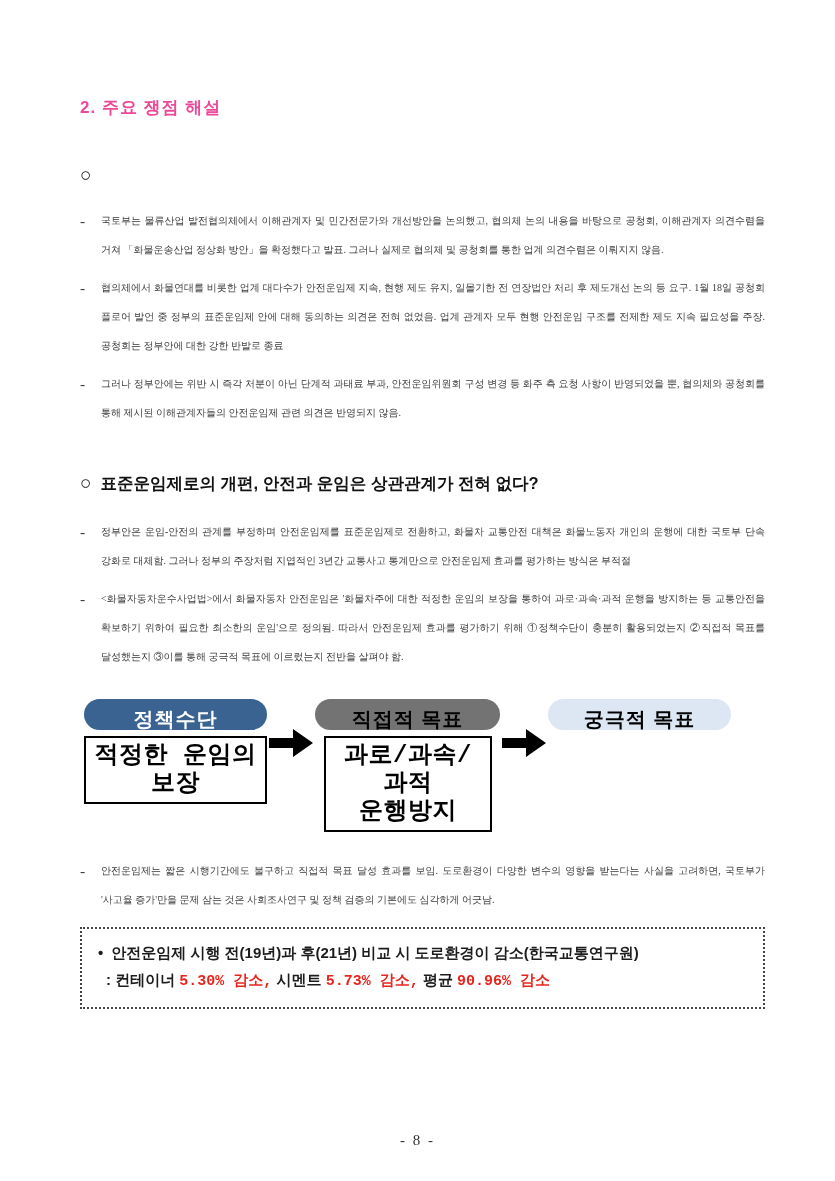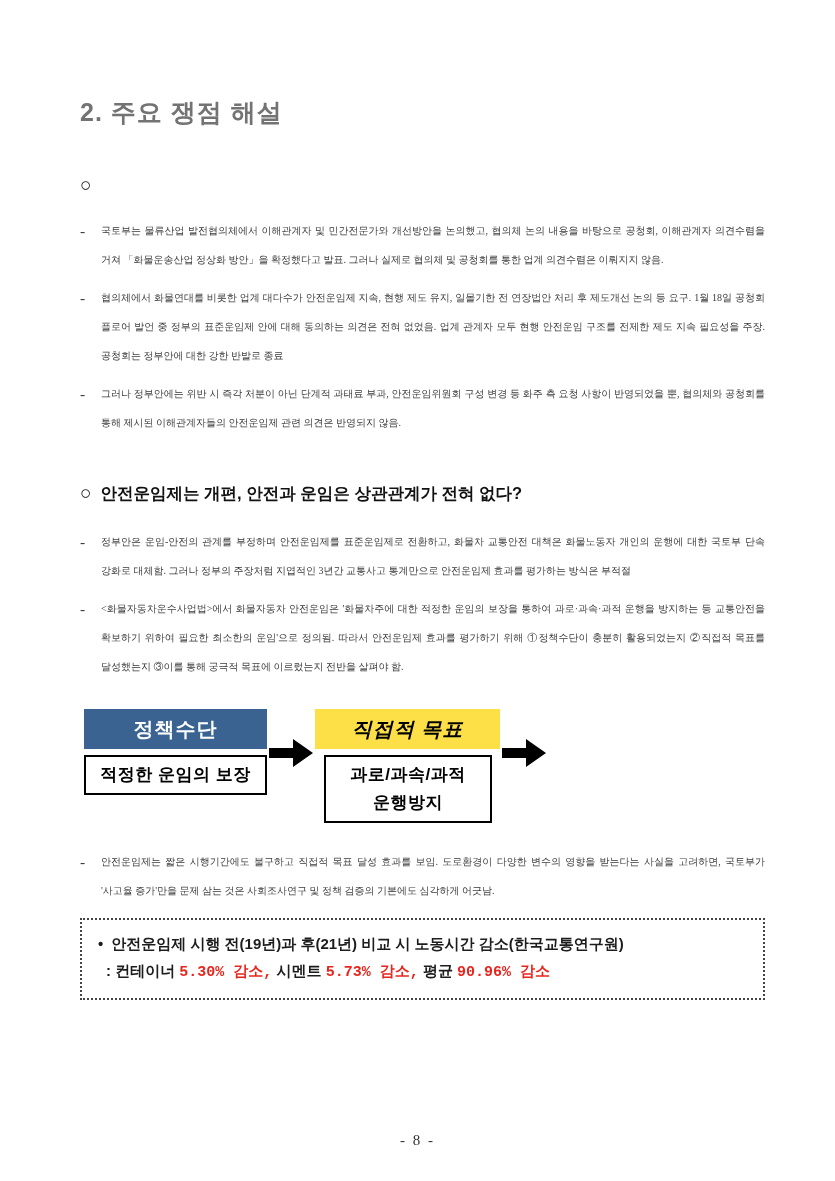--- a/index.html
+++ b/index.html
@@ -13,23 +13,23 @@
   }
   .page {
     width: 835px;
     height: 1181px;
     padding: 96px 70px 0 80px;
     position: relative;
   }
   .doc-title {
     font-family: "Liberation Sans", sans-serif;
     font-weight: 800;
-    font-size: 25px;
+    font-size: 17px;
     letter-spacing: 1px;
-    color: #737373;
+    color: #ec4899;
   }
   .section { margin-top: 46px; }
   .section-heading {
     display: flex;
     align-items: baseline;
     font-family: "Liberation Sans", sans-serif;
     font-weight: 700;
     font-size: 16.5px;
     color: #111111;
     margin-bottom: 22px;
@@ -64,42 +64,43 @@
     margin: 28px 0 24px 4px;
     display: flex;
     align-items: flex-start;
   }
   .flow-step { display: flex; flex-direction: column; }
   .flow-step .step-header {
     font-family: "Liberation Sans", sans-serif;
     font-weight: 800;
     font-size: 20px;
     text-align: center;
-    height: 40px;
+    height: 31px;
     line-height: 40px;
     letter-spacing: 1px;
+    border-radius: 18px;
   }
   .flow-step .step-content {
-    font-family: Liberation Sans, sans-serif;
+    font-family: Liberation Mono, monospace;
     font-weight: 800;
-    font-size: 17px;
+    font-size: 24px;
     text-align: center;
     border: 2.5px solid #000000;
     background: #ffffff;
     color: #000000;
     margin-top: 6px;
     padding: 4px 6px;
     line-height: 28px;
     white-space: pre-line;
     letter-spacing: 0.5px;
   }
   .step-1 { width: 183px; }
   .step-1 .step-header { background: #3a6391; color: #ffffff; }
   .step-2 { width: 185px; }
-  .step-2 .step-header { background: #fde047; color: #000000; font-style: italic; }
+  .step-2 .step-header { background: #737373; color: #000000; }
   .step-2 .step-content { width: 168px; margin-left: auto; margin-right: auto; padding-left: 7px; }
   .step-3 { width: 183px; }
   .step-3 .step-header { background: #dde7f3; color: #000000; }
   .flow-arrow {
     flex: 0 0 48px;
     display: flex;
     justify-content: center;
     margin-top: 26px;
   }
   
@@ -149,21 +150,21 @@
     </div>
     <div class="para">
       <span class="para-dash">-</span>
       <div class="para-text">그러나 정부안에는 위반 시 즉각 처분이 아닌 단계적 과태료 부과, 안전운임위원회 구성 변경 등 화주 측 요청 사항이 반영되었을 뿐, 협의체와 공청회를 통해 제시된 이해관계자들의 안전운임제 관련 의견은 반영되지 않음.</div>
     </div>
   </div>
 
   <div class="section">
     <div class="section-heading">
       <span class="section-marker">○</span>
-      <span>안전운임제는 개편, 안전과 운임은 상관관계가 전혀 없다?</span>
+      <span>표준운임제로의 개편, 안전과 운임은 상관관계가 전혀 없다?</span>
     </div>
     <div class="para">
       <span class="para-dash">-</span>
       <div class="para-text">정부안은 운임-안전의 관계를 부정하며 안전운임제를 표준운임제로 전환하고, 화물차 교통안전 대책은 화물노동자 개인의 운행에 대한 국토부 단속 강화로 대체함. 그러나 정부의 주장처럼 지엽적인 3년간 교통사고 통계만으로 안전운임제 효과를 평가하는 방식은 부적절</div>
     </div>
     <div class="para">
       <span class="para-dash">-</span>
       <div class="para-text">&lt;화물자동차운수사업법&gt;에서 화물자동차 안전운임은 '화물차주에 대한 적정한 운임의 보장을 통하여 과로·과속·과적 운행을 방지하는 등 교통안전을 확보하기 위하여 필요한 최소한의 운임'으로 정의됨. 따라서 안전운임제 효과를 평가하기 위해 ①정책수단이 충분히 활용되었는지 ②직접적 목표를 달성했는지 ③이를 통해 궁극적 목표에 이르렀는지 전반을 살펴야 함.</div>
     </div>
 
@@ -181,32 +182,33 @@
         <div class="step-header">직접적 목표</div>
         <div class="step-content">과로/과속/과적
 운행방지</div>
       </div>
       <div class="flow-arrow">
         <svg width="48" height="36" viewBox="0 0 48 36" aria-hidden="true">
           <path d="M2 13 H26 V4 L46 18 L26 32 V23 H2 Z" fill="#000000"></path>
         </svg>
       </div>
       <div class="flow-step step-3">
+        <div class="step-header">궁극적 목표</div>
       </div>
     </div>
 
     <div class="para">
       <span class="para-dash">-</span>
       <div class="para-text">안전운임제는 짧은 시행기간에도 불구하고 직접적 목표 달성 효과를 보임. 도로환경이 다양한 변수의 영향을 받는다는 사실을 고려하면, 국토부가 '사고율 증가'만을 문제 삼는 것은 사회조사연구 및 정책 검증의 기본에도 심각하게 어긋남.</div>
     </div>
 
     <div class="note-box">
       <div class="note-line-1">
         <span class="note-bullet">•</span>
-        <span>안전운임제 시행 전(19년)과 후(21년) 비교 시 노동시간 감소(한국교통연구원)</span>
+        <span>안전운임제 시행 전(19년)과 후(21년) 비교 시 도로환경이 감소(한국교통연구원)</span>
       </div>
       <div class="note-line-2">
         <span>: 컨테이너 </span><span class="hl-red">5.30% 감소,</span><span> 시멘트 </span><span class="hl-red">5.73% 감소,</span><span> 평균 </span><span class="hl-red">90.96% 감소</span>
       </div>
     </div>
   </div>
 
   <div class="page-number">- 8 -</div>
 
 </div>

